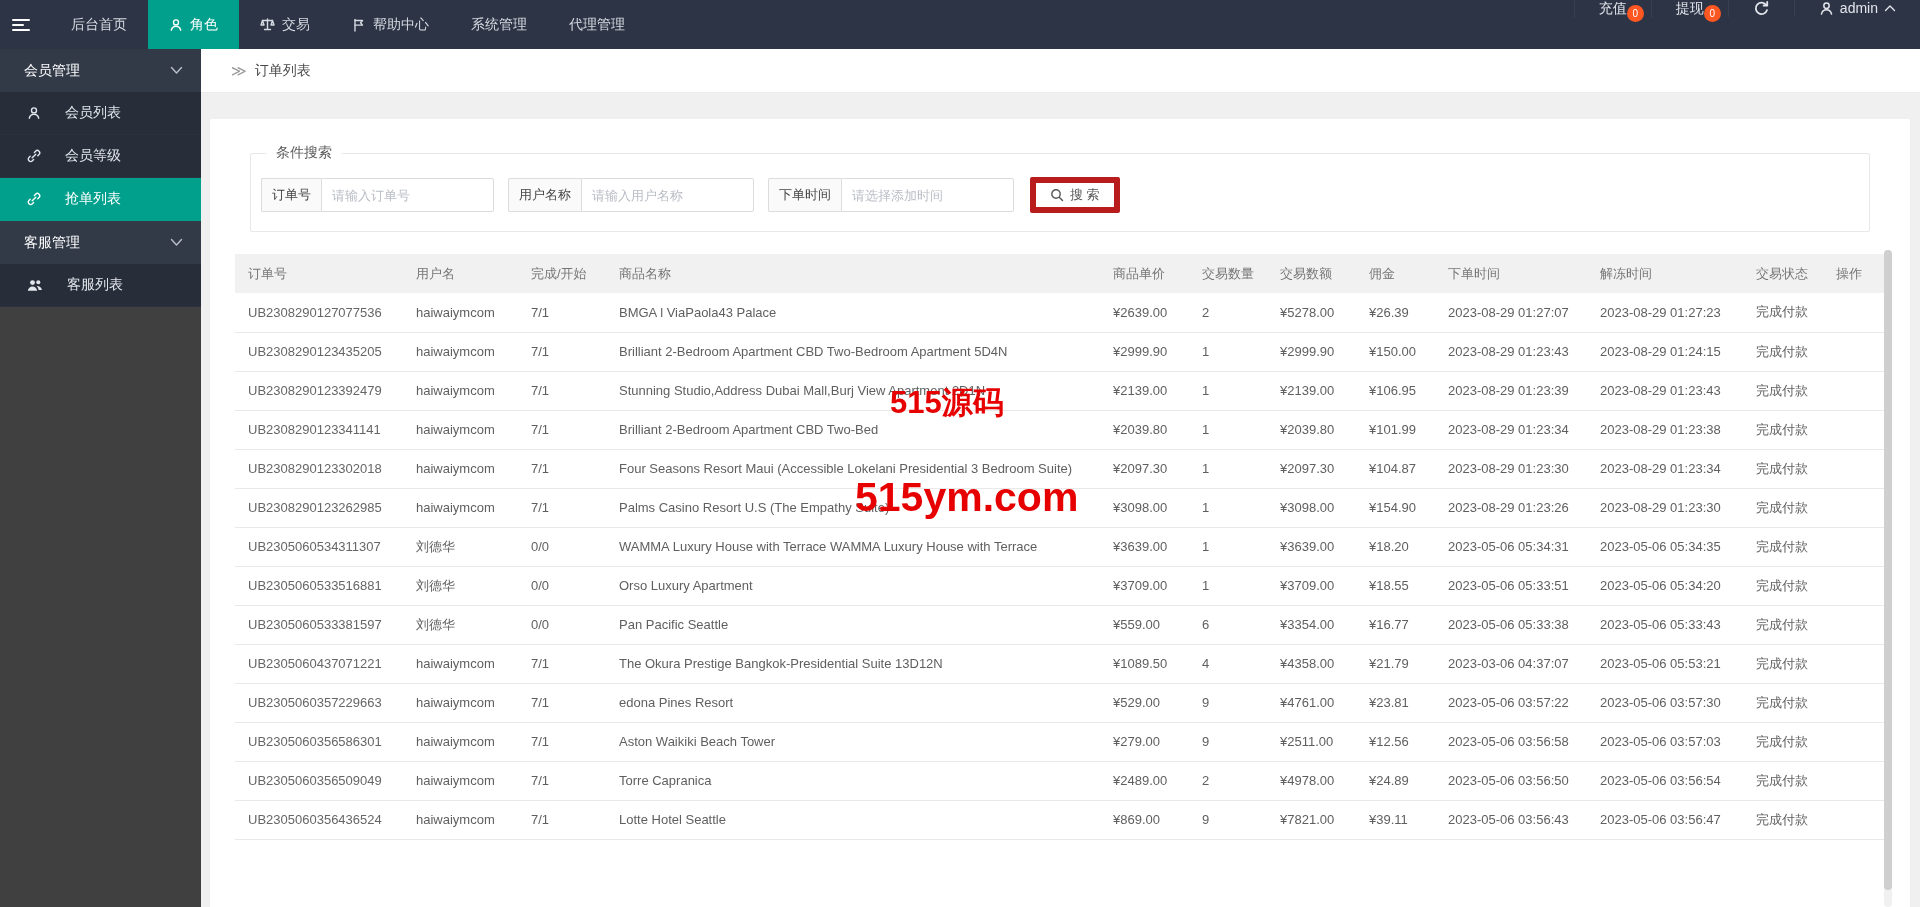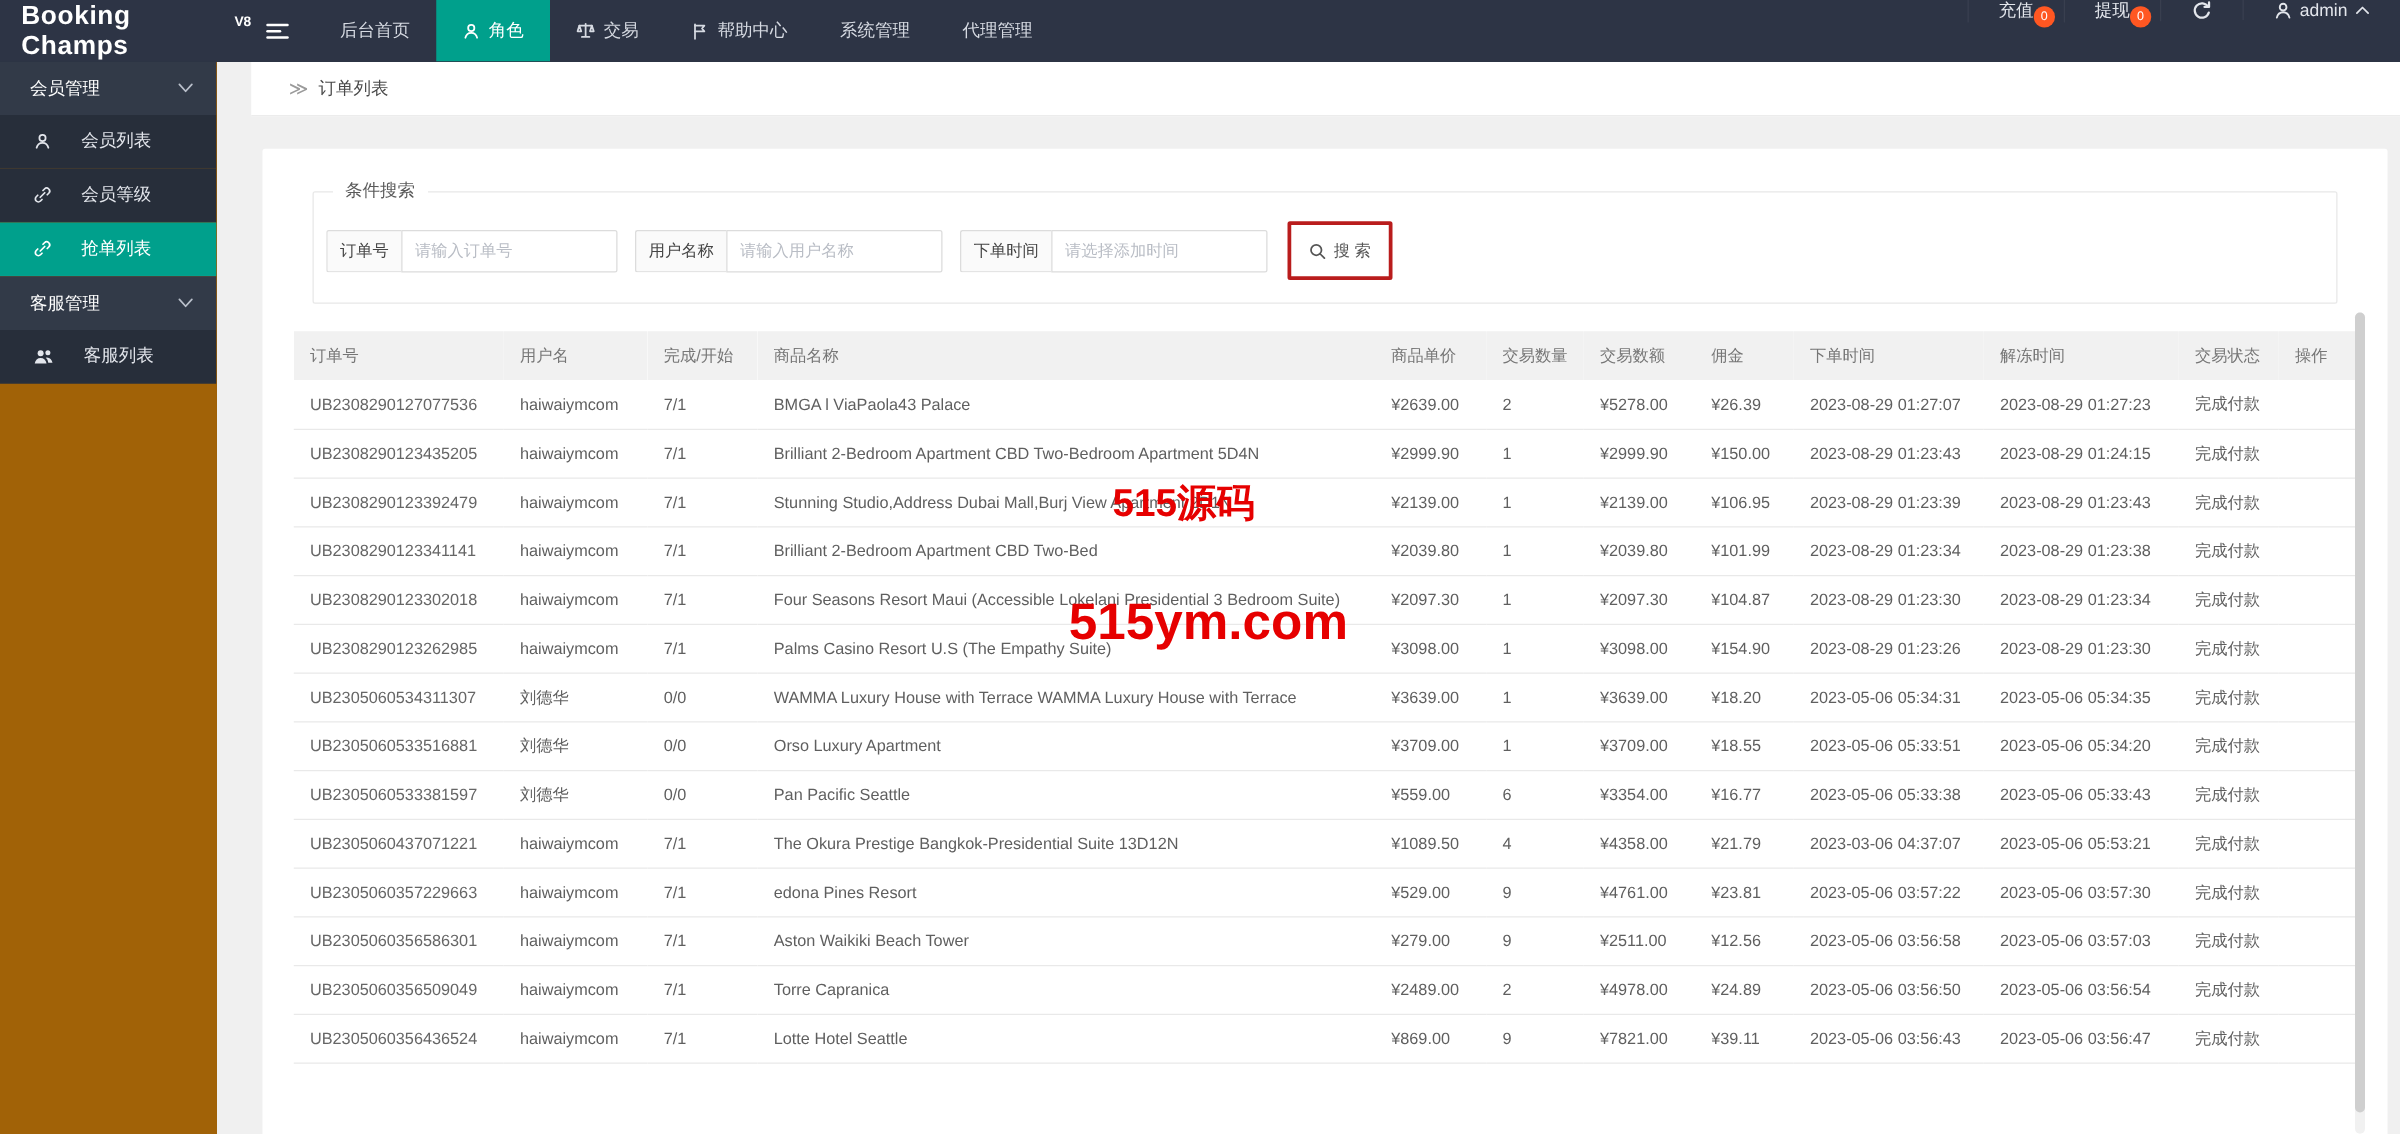--- a/index.html
+++ b/index.html
@@ -17,21 +17,21 @@
   .nav-toggle span:nth-child(3){ width:18px; }
   .nav-menu { display:flex; margin-left:8px; }
   .nav-item { display:flex; align-items:center; gap:7px; padding:0 21px; color:#d6dae2; font-size:14px; cursor:pointer; }
   .nav-item.active { background:#00a08c; color:#fff; }
   .nav-item svg { display:block; }
   .nav-right { margin-left:auto; display:flex; align-items:flex-start; }
   .nav-right-item { position:relative; display:flex; align-items:center; gap:6px; padding:0 24px; color:#e3e6ec; font-size:14px; cursor:pointer; border-left:1px solid rgba(255,255,255,.06); }
   .badge { position:absolute; top:5px; right:7px; min-width:17px; height:17px; border-radius:9px; background:#ff5722; color:#fff; font-size:10px; line-height:17px; text-align:center; padding:0 4px; }
 
   
-  .sidebar { position:fixed; top:49px; left:0; bottom:0; width:173px; background:#a16207; z-index:20; }
+  .sidebar { position:fixed; top:49px; left:0; bottom:0; width:201px; background:#404040; z-index:20; }
   .side-group-header { height:43px; display:flex; align-items:center; padding:0 18px 0 24px; background:#323a48; color:#fff; font-size:14px; cursor:pointer; }
   .side-group-header .chev { margin-left:auto; color:#b9bfca; }
   .side-item { height:43px; display:flex; align-items:center; gap:24px; padding-left:27px; background:#272e3a; color:#e3e6ec; font-size:14px; cursor:pointer; border-bottom:1px solid rgba(255,255,255,.02); }
   .side-item.active { background:#00a08c; color:#fff; }
   .side-item svg { display:block; flex:0 0 auto; }
 
   
   .main { position:absolute; top:49px; left:201px; width:1719px; height:858px; }
   .breadcrumb-bar { height:44px; background:#fff; display:flex; align-items:center; padding-left:30px; gap:8px; border-bottom:1px solid #ececec; }
   .crumb-arrows { color:#9a9a9a; font-size:15px; }
@@ -39,45 +39,41 @@
 
   .card { margin:26px 10px 0 9px; background:#fff; border-radius:2px; min-height:790px; padding:25px 25px 0 25px; position:relative; }
 
   fieldset.search-box { border:1px solid #e8e8e8; border-radius:2px; margin:0 15px; padding:15px 12px 18px 10px; }
   fieldset.search-box legend { font-size:14px; color:#5a5a5a; padding:0 10px; margin-left:5px; }
   .search-row { display:flex; align-items:center; gap:14px; }
   .input-group { display:flex; align-items:stretch; height:34px; }
   .input-label { display:flex; align-items:center; padding:0 10px; background:#fafafa; border:1px solid #dcdcdc; border-right:none; border-radius:2px 0 0 2px; font-size:13px; color:#454545; white-space:nowrap; }
   .input-group input { width:173px; border:1px solid #dcdcdc; border-radius:0 2px 2px 0; padding:16px 10px; font-size:13px; color:#333; outline:none; font-family:inherit; }
   .input-group input::placeholder { color:#b9bdc5; }
-  .search-btn { height:47px; padding:0 14px; background:#fff; border:3px solid #b91c1c; border-radius:2px; display:flex; align-items:center; gap:6px; font-size:13px; color:#555; cursor:pointer; margin-left:2px; }
+  .search-btn { height:36px; padding:0 14px; background:#fff; border:6px solid #b91c1c; border-radius:2px; display:flex; align-items:center; gap:6px; font-size:13px; color:#555; cursor:pointer; margin-left:2px; }
 
   .table-wrap { margin-top:22px; }
   table.orders { width:100%; border-collapse:collapse; table-layout:fixed; }
   table.orders th { background:#f1f1f1; color:#767676; font-weight:normal; font-size:13px; text-align:left; height:39px; padding:0 6px 0 13px; white-space:nowrap; overflow:hidden; }
   table.orders td { color:#5f5f5f; font-size:13px; height:39px; padding:0 6px 0 13px; border-bottom:1px solid #e9e9e9; white-space:nowrap; overflow:hidden; }
   table.orders tr td:first-child { color:#666; }
 
   .v-scrollbar { position:absolute; top:250px; left:1884px; width:8px; height:657px; background:#f1f1f1; border-radius:4px; z-index:40; }
   .v-scrollbar .thumb { position:absolute; top:0; left:0; width:8px; height:640px; background:#cfcfcf; border-radius:4px; cursor:pointer; }
 
   .watermark { position:absolute; color:#e60000; font-weight:bold; z-index:50; pointer-events:none; white-space:nowrap; }
   .wm1 { left:890px; top:382px; font-size:31px; }
   .wm2 { left:855px; top:474px; font-size:41px; }
 
   .icon-stroke { fill:none; stroke:currentColor; stroke-width:1.4; stroke-linecap:round; stroke-linejoin:round; }
 </style>
 </head>
 <body>
 
 <div class="navbar">
-  <div class="logo">
-    <span class="logo-text">Booking Champs</span>
-    <span class="logo-sup">V8</span>
-  </div>
   <div class="nav-toggle">
       <span></span>
       <span></span>
       <span></span>
     </div>
   <div class="nav-menu">
     <div class="nav-item">
       <span>后台首页</span>
     </div>
     <div class="nav-item active">

